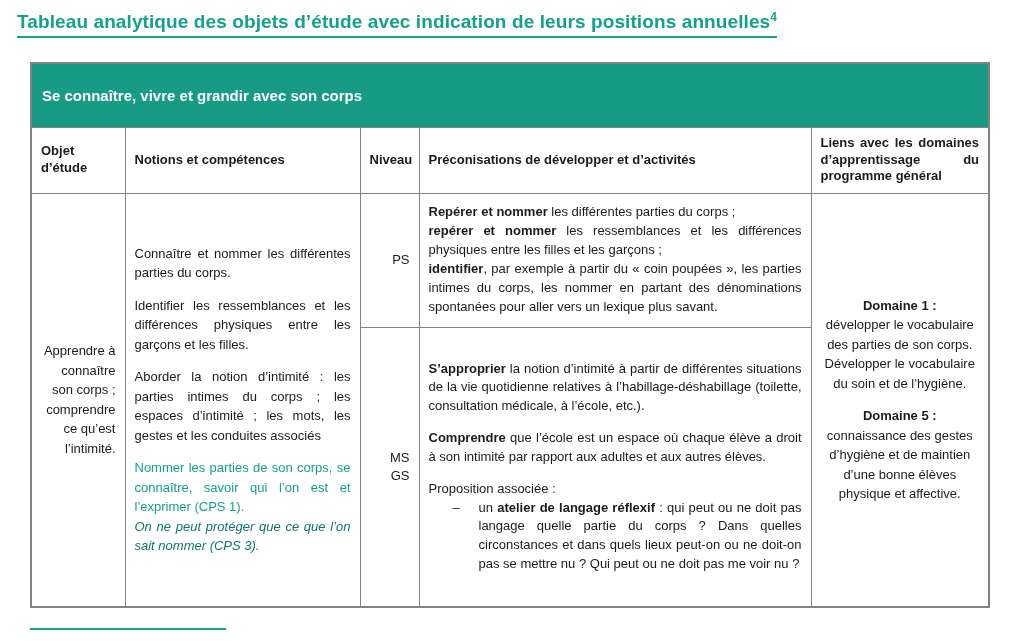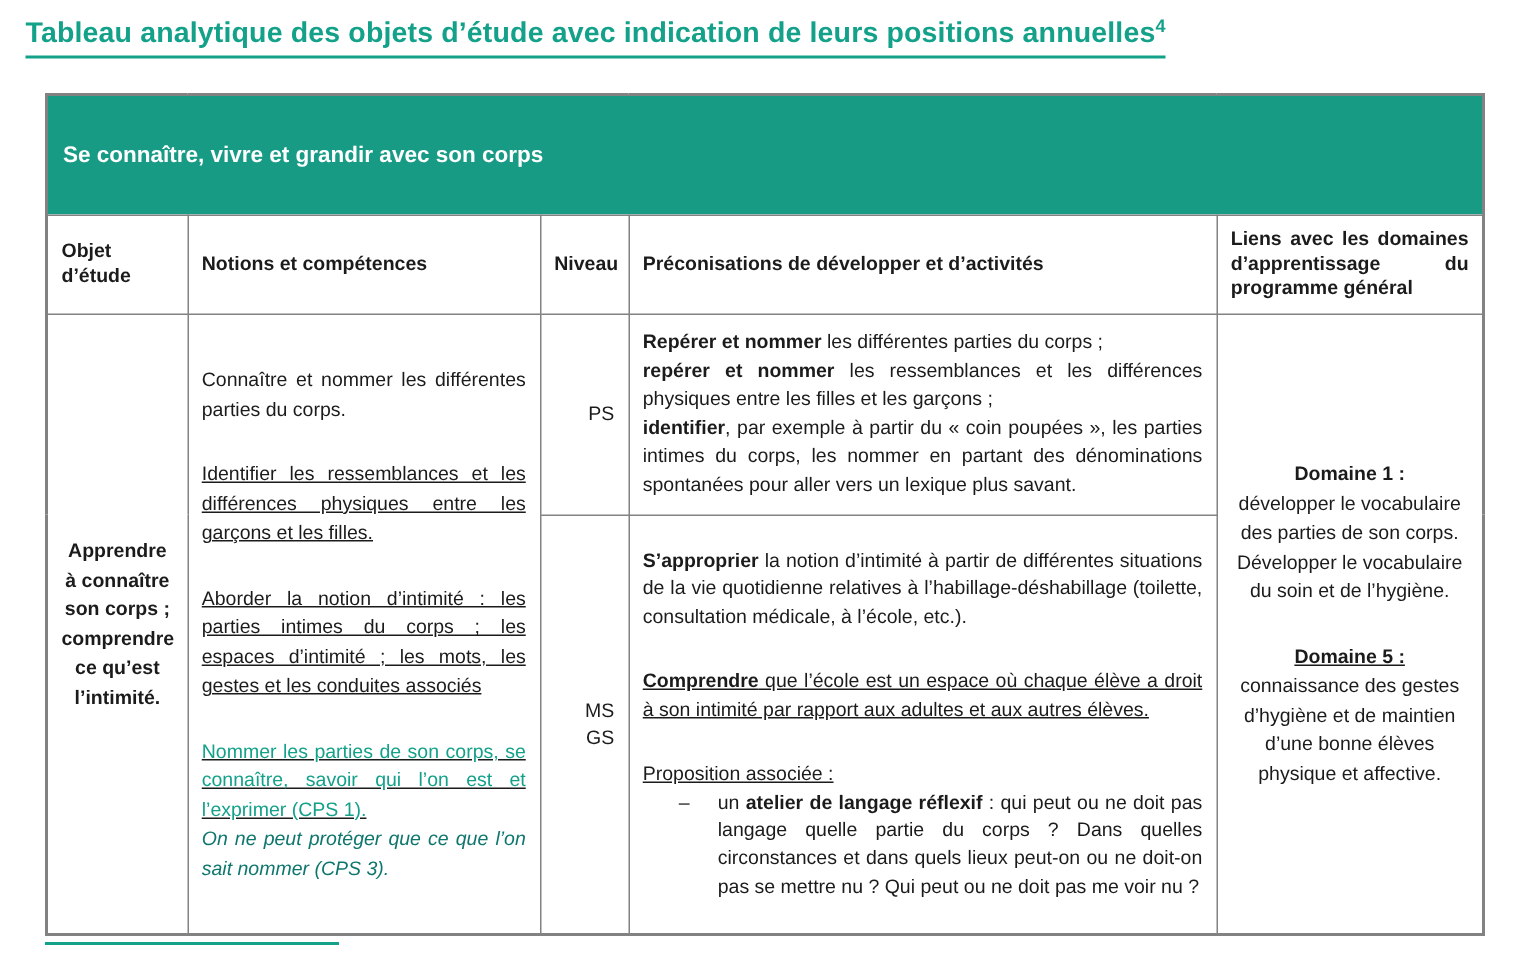--- a/index.html
+++ b/index.html
@@ -9,33 +9,33 @@
     width:1023px; height:641px; position:relative; overflow:hidden;
     background:#ffffff; color:var(--ink);
     font-family:"Liberation Sans", sans-serif;
   }
   .doc-title { position:absolute; left:17px; top:10px; margin:0; font-size:19px; font-weight:bold; color:var(--accent); letter-spacing:0.1px; }
   .title-underline { display:inline-block; border-bottom:2px solid var(--accent); padding-bottom:3px; }
   .doc-title sup { font-size:12px; }
 
   .main-table { position:absolute; left:30px; top:62px; width:958px; border-collapse:collapse; table-layout:fixed; border:2px solid var(--border); }
   .main-table th, .main-table td { border:1px solid var(--border); padding:4px 9px; font-size:13px; vertical-align:middle; background:#fff; }
-  .banner-row td { background:var(--banner); color:#ffffff; font-size:15px; font-weight:bold; height:80px; padding-left:10px; }
+  .banner-row td { background:var(--banner); color:#ffffff; font-size:15px; font-weight:bold; height:64px; padding-left:10px; }
   .header-row th { height:66px; text-align:left; font-weight:bold; font-size:13px; line-height:1.3; }
   th.h-liens { text-align:justify; }
   tr.row-a { height:134px; }
   tr.row-b { height:280px; }
-  .objet-cell { font-weight:bold; text-align:center; padding:4px 5px; line-height:1.5; }
+  .objet-cell { font-weight:normal; text-align:right; padding:4px 5px; line-height:1.5; }
   .notions-cell { text-align:justify; line-height:1.5; }
   .precon-cell { text-align:justify; line-height:1.45; }
   .precon-b { vertical-align:top; padding-top:8px; }
   .liens-cell { text-align:center; line-height:1.5; }
   .niveau-cell { text-align:right; line-height:1.4; }
   .para { margin:0; }
-  .para.gap { margin-top:24px;text-decoration:underline; }
+  .para.gap { margin-top:13px; }
   .para.bullet { display:flex; padding-left:24px; }
   .dash { width:26px; flex:none; }
   .btext { flex:1; text-align:justify; }
   .b { font-weight:bold; }
   .footnote-rule { position:absolute; left:30px; top:628px; width:196px; height:2px; background:var(--accent); }
 </style>
 </head>
 <body>
 
 <h1 class="doc-title">

